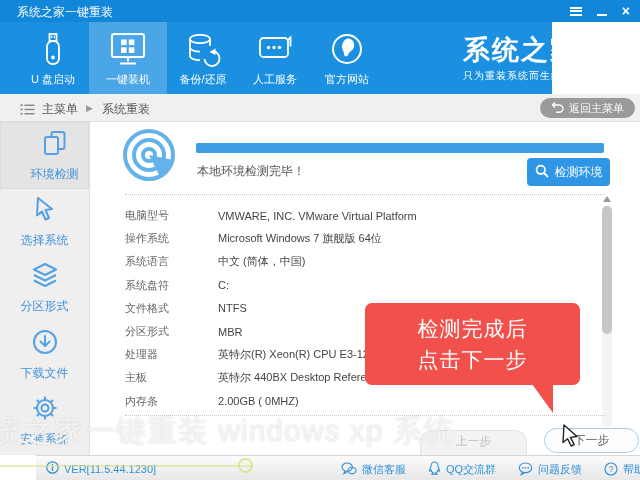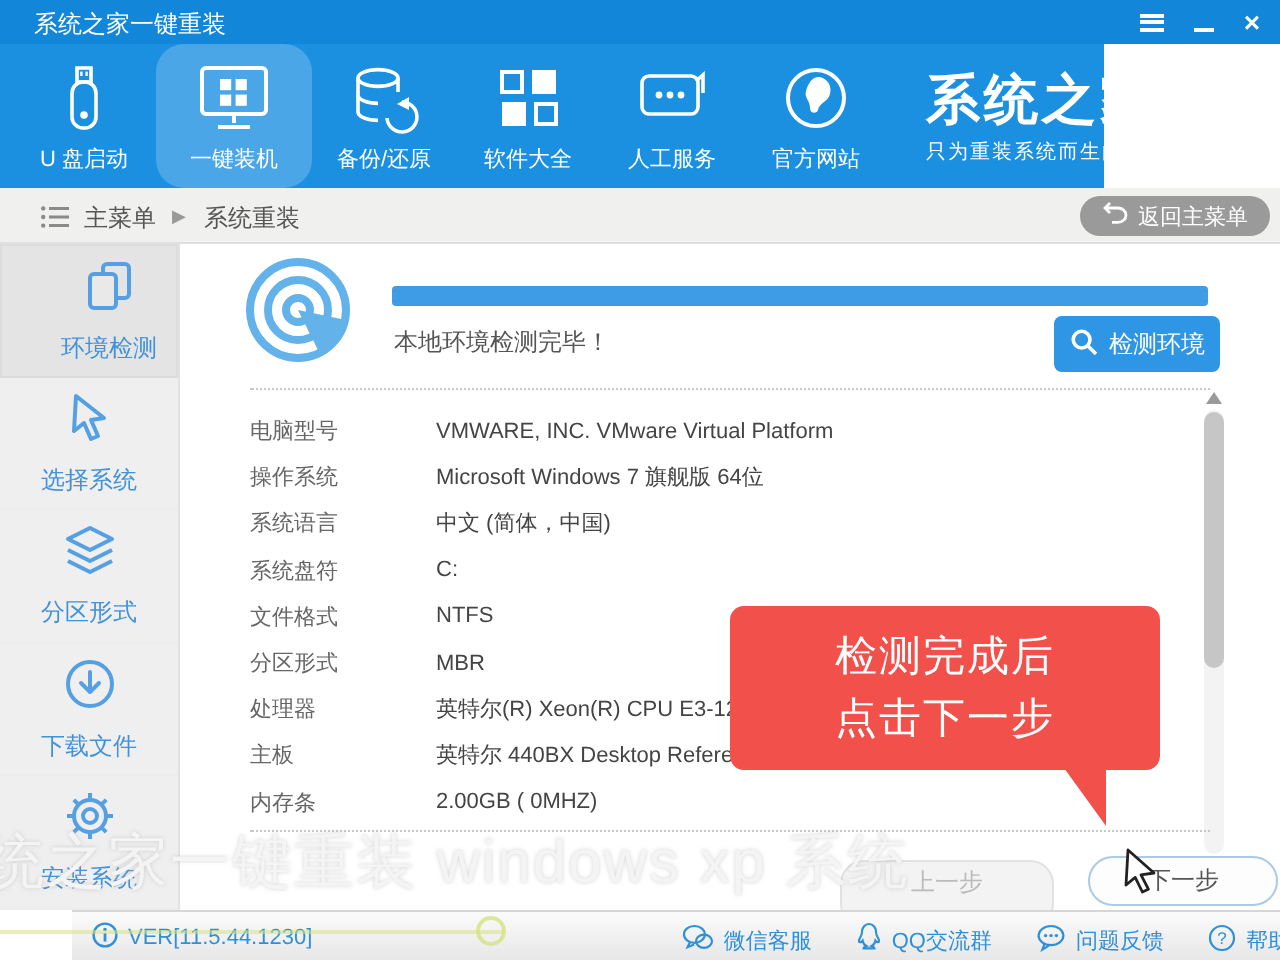--- a/index.html
+++ b/index.html
@@ -10,23 +10,23 @@
   
   .titlebar{position:absolute;top:0;left:0;width:640px;height:22px;background:#1286d8;}
   .titlebar .title{position:absolute;left:17px;top:4px;font-size:12px;color:#fff;}
   .win-controls{position:absolute;right:10px;top:0;height:22px;display:flex;align-items:center;gap:15px;}
   .hamburger{display:inline-block;width:12px;height:9px;border-top:2px solid #fff;border-bottom:2px solid #fff;position:relative;cursor:default;}
   .hamburger::after{content:"";position:absolute;left:0;top:1.5px;width:12px;height:2px;background:#fff;}
   .minbar{display:inline-block;width:10px;height:2px;background:#fff;margin-top:7px;cursor:default;}
   .closex{color:#fff;font-size:14px;font-weight:bold;line-height:22px;cursor:default;}
 
   
-  .navbar{position:absolute;top:22px;left:0;width:552px;height:72px;background:#1b90e0;display:flex;padding-left:6px;}
+  .navbar{position:absolute;top:22px;left:0;width:552px;height:72px;background:#1b90e0;display:flex;padding-left:17px;}
   .nav-item{width:72px;height:72px;display:flex;flex-direction:column;align-items:center;justify-content:center;gap:3px;color:#fff;cursor:pointer;}
-  .nav-item.active{background:#4ba6e7;width:78px;border-radius:14px;}
+  .nav-item.active{background:#4ba6e7;width:78px;}
   .nav-icon{height:40px;display:flex;align-items:center;justify-content:center;}
   .nav-label{font-size:11px;white-space:nowrap;}
   .logo{position:absolute;top:22px;right:0;width:200px;height:72px;color:#fff;}
   .logo-name{position:absolute;left:23px;top:10px;font-size:27px;font-weight:bold;letter-spacing:2px;white-space:nowrap;}
   .logo-tag{position:absolute;left:23px;top:47px;font-size:10px;letter-spacing:1px;white-space:nowrap;}
   .logo-swirl{position:absolute;right:4px;top:10px;}
 
   
   .breadcrumb-bar{position:absolute;top:94px;left:0;width:640px;height:28px;background:#f0f0ee;border-bottom:1px solid #e0e0e0;}
   .crumb-icon{position:absolute;left:20px;top:8px;}
@@ -129,31 +129,20 @@
         <svg width="36" height="36" viewBox="0 0 36 36">
             <ellipse cx="15" cy="8" rx="10" ry="4.2" fill="none" stroke="#fff" stroke-width="1.8"></ellipse>
             <path d="M5 8v17c0 2.3 4.5 4.2 10 4.2" fill="none" stroke="#fff" stroke-width="1.8"></path>
             <path d="M25 8v7" fill="none" stroke="#fff" stroke-width="1.8"></path>
             <path d="M5 16.5c0 2.3 4.5 4.2 10 4.2" fill="none" stroke="#fff" stroke-width="1.8"></path>
             <path d="M19.5 28a7.5 7.5 0 1 0 7.5-8" fill="none" stroke="#fff" stroke-width="1.8"></path>
             <polygon points="30.5,17.5 24.5,21 30.5,24" fill="#fff"></polygon>
           </svg>
       </span>
       <span class="nav-label">备份/还原</span>
-    </div>
-    <div class="nav-item">
-      <span class="nav-icon">
-        <svg width="34" height="34" viewBox="0 0 34 34">
-            <rect x="4" y="4" width="10" height="10" fill="none" stroke="#fff" stroke-width="2"></rect>
-            <rect x="19" y="3" width="12" height="12" fill="#fff"></rect>
-            <rect x="4" y="19" width="12" height="12" fill="#fff"></rect>
-            <rect x="21" y="20" width="10" height="10" fill="none" stroke="#fff" stroke-width="2"></rect>
-          </svg>
-      </span>
-      <span class="nav-label">软件大全</span>
     </div>
     <div class="nav-item">
       <span class="nav-icon">
         <svg width="38" height="34" viewBox="0 0 38 34">
             <rect x="4" y="6" width="28" height="19" rx="3.5" fill="none" stroke="#fff" stroke-width="1.8"></rect>
             <circle cx="12.5" cy="15.5" r="1.7" fill="#fff"></circle>
             <circle cx="18" cy="15.5" r="1.7" fill="#fff"></circle>
             <circle cx="23.5" cy="15.5" r="1.7" fill="#fff"></circle>
             <path d="M31 8.5l3.5-3v9" fill="none" stroke="#fff" stroke-width="1.8"></path>
           </svg>

